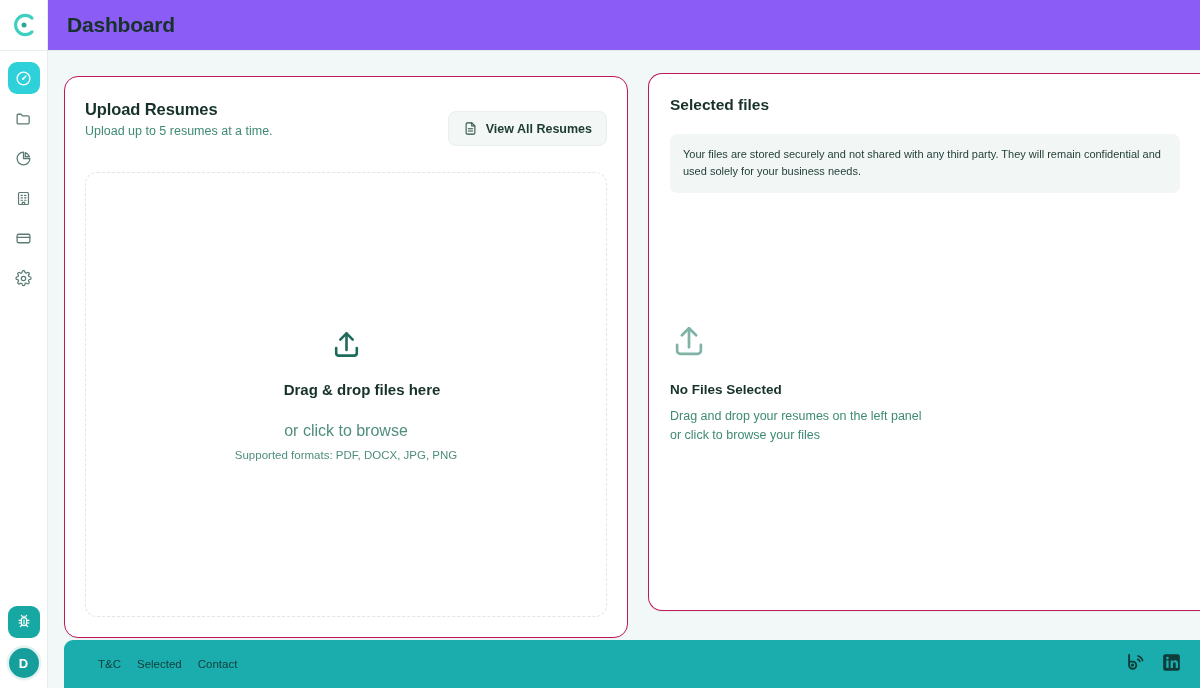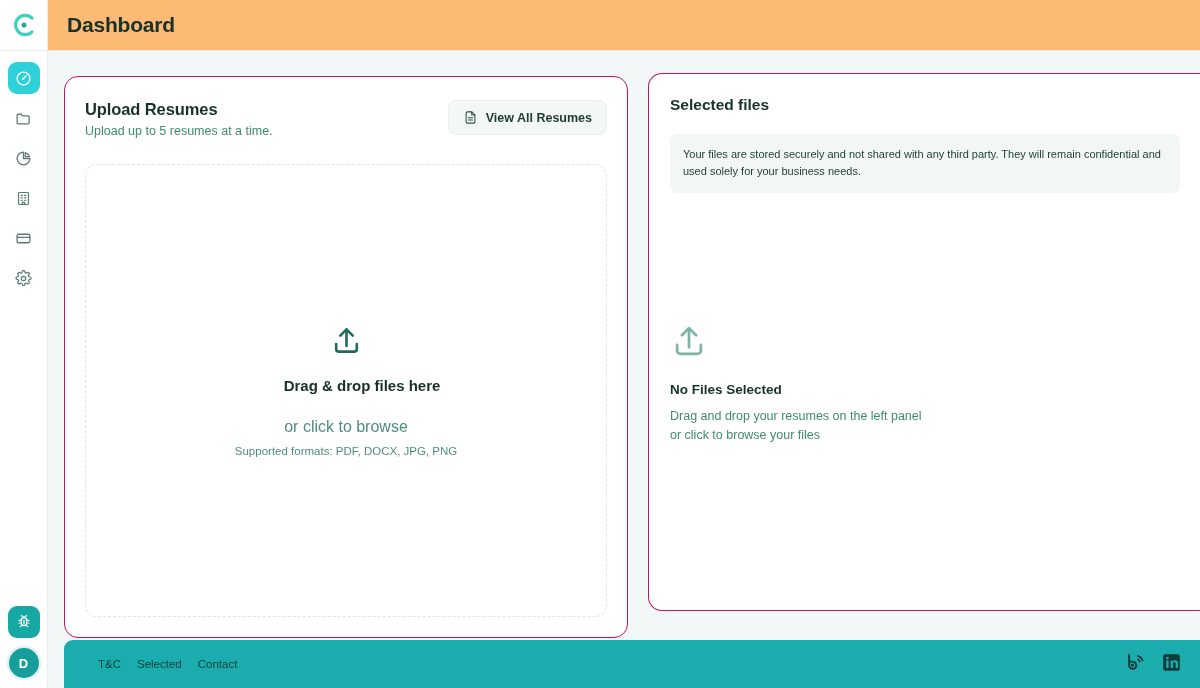--- a/index.html
+++ b/index.html
@@ -113,21 +113,21 @@
     flex: 1 1 auto;
     height: 688px;
     display: flex;
     flex-direction: column;
     min-width: 0;
   }
 
   .topbar {
     height: 51px;
     flex: 0 0 51px;
-    background: #fdba74;
+    background: #8b5cf6;
     border-bottom: 1px solid #e3edeb;
     display: flex;
     align-items: center;
     padding-left: 19px;
   }
 
   .page-title {
     font-size: 21px;
     font-weight: 700;
     color: #17312b;
@@ -186,20 +186,21 @@
     background: #f3f7f6;
     border: 1px solid #e9efee;
     border-radius: 8px;
     padding: 9px 14px;
     font-size: 12.5px;
     font-weight: 600;
     color: #1d3b33;
     cursor: pointer;
     font-family: "Liberation Sans", sans-serif;
     white-space: nowrap;
+    margin-top: 11px;
   }
   .view-all-btn svg { display: block; flex: 0 0 auto; }
 
   .dropzone {
     margin-top: 26px;
     flex: 1 1 auto;
     border: 1.6px dashed #dfe6e5;
     border-radius: 12px;
     background: #ffffff;
     display: flex;

